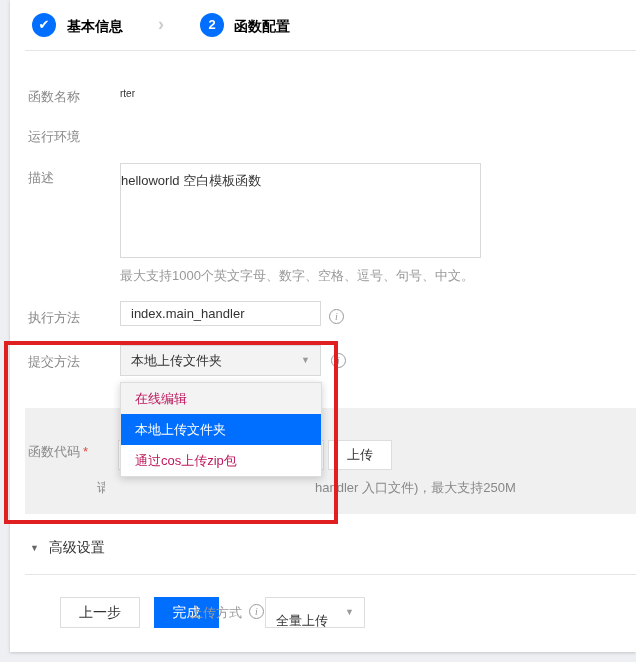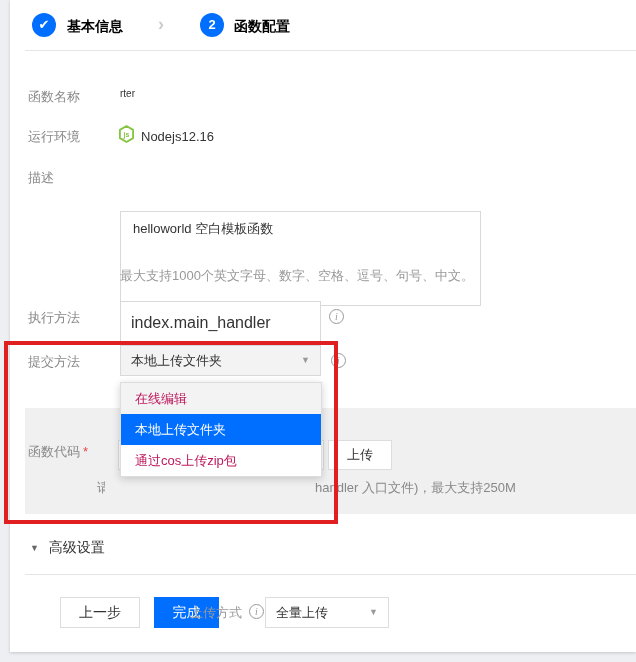--- a/index.html
+++ b/index.html
@@ -34,27 +34,27 @@
   .fvalue { position:absolute; font-size:10px; color:#333; }
   .lbl-name { top:88px; } .val-name { left:110px; top:88px; }
   .lbl-runtime { top:128px; }
   .runtime-wrap { position:absolute; left:108px; top:125px; display:flex; align-items:center; gap:6px; }
   .runtime-wrap .rv { font-size:13px; color:#333; }
   .lbl-desc { top:169px; }
   .desc-area {
     position:absolute; left:110px; top:163px; width:361px; height:95px;
     border:1px solid #d9d9d9; background:#fff; resize:none;
     font-family:"Liberation Sans","DejaVu Sans",sans-serif;
-    font-size:13px; color:#333; padding:8px 12px; outline:none;margin-top:48px;
+    font-size:13px; color:#333; padding:8px 0; outline:none;
   }
   .desc-hint { position:absolute; left:110px; top:267px; font-size:13px; color:#999; }
   .lbl-handler { top:309px; }
   .handler-input {
-    position:absolute; left:110px; top:301px; width:201px; height:43px;
-    border:1px solid #d9d9d9; background:#fff; font-size:16px; color:#333;
+    position:absolute; left:110px; top:301px; width:201px; height:25px;
+    border:1px solid #d9d9d9; background:#fff; font-size:13px; color:#333;
     padding:0 10px; outline:none;
     font-family:"Liberation Sans","DejaVu Sans",sans-serif;
   }
   .info-icon {
     position:absolute; width:15px; height:15px; border:1px solid #999;
     border-radius:50%; color:#999; font-size:10px; line-height:13px;
     text-align:center; font-style:italic; font-family:"Liberation Serif",serif;
   }
   .info-handler { left:319px; top:309px; }
   .info-submit  { left:321px; top:353px; }
@@ -112,52 +112,43 @@
     margin-left:32px;
   }
   .btn-prev { left:18px; width:80px; background:#fff; border:1px solid #ddd; color:#333; }
   .btn-finish { left:112px; width:65px; background:#006eff; border:1px solid #006eff; color:#fff; }
   .upload-mode-label {
     position:absolute; left:180px; top:604px; font-size:13px; color:#999;
     display:flex; align-items:flex-start; gap:7px;
   }
   .upload-mode-label .info-icon { position:static; }
   .mode-select {
-    position:absolute; left:255px; top:597px; width:124px; height:31px;
+    position:absolute; left:255px; top:597px; width:100px; height:31px;
     border:1px solid #ddd; background:#fff; font-size:13px; color:#333;
-    line-height:29px; padding:0 10px; cursor:pointer;
+    line-height:29px; padding:8px 10px; cursor:pointer;
   }
 </style>
 </head>
 <body>
 
 <div class="card">
 
   <div class="steps">
     <span class="step-circle c1"><span>✔</span></span>
     <span class="step-label l1">基本信息</span>
     <span class="step-sep">›</span>
     <span class="step-circle c2">2</span>
     <span class="step-label l2">函数配置</span>
   </div>
   <div class="divider d1"></div>
 
   <span class="flabel lbl-name">函数名称</span>
   <span class="fvalue val-name">rter</span>
 
   <span class="flabel lbl-runtime">运行环境</span>
-  <span class="runtime-wrap">
-    <span>
-      <svg width="17" height="18" viewBox="0 0 24 26">
-        <path d="M12 1.5 L21.5 7 V19 L12 24.5 L2.5 19 V7 Z" fill="none" stroke="#84c440" stroke-width="2.6" stroke-linejoin="round"></path>
-        <text x="12" y="17" font-size="10" fill="#84c440" text-anchor="middle" font-weight="bold">js</text>
-      </svg>
-    </span>
-    <span class="rv">Nodejs12.16</span>
-  </span>
 
   <span class="flabel lbl-desc">描述</span>
   <textarea class="desc-area" style="">helloworld 空白模板函数</textarea>
   <span class="desc-hint">最大支持1000个英文字母、数字、空格、逗号、句号、中文。</span>
 
   <span class="flabel lbl-handler">执行方法</span>
   <input class="handler-input" value="index.main_handler" style="">
   <span class="info-icon info-handler">i</span>
 
   <span class="flabel lbl-submit">提交方法</span>

